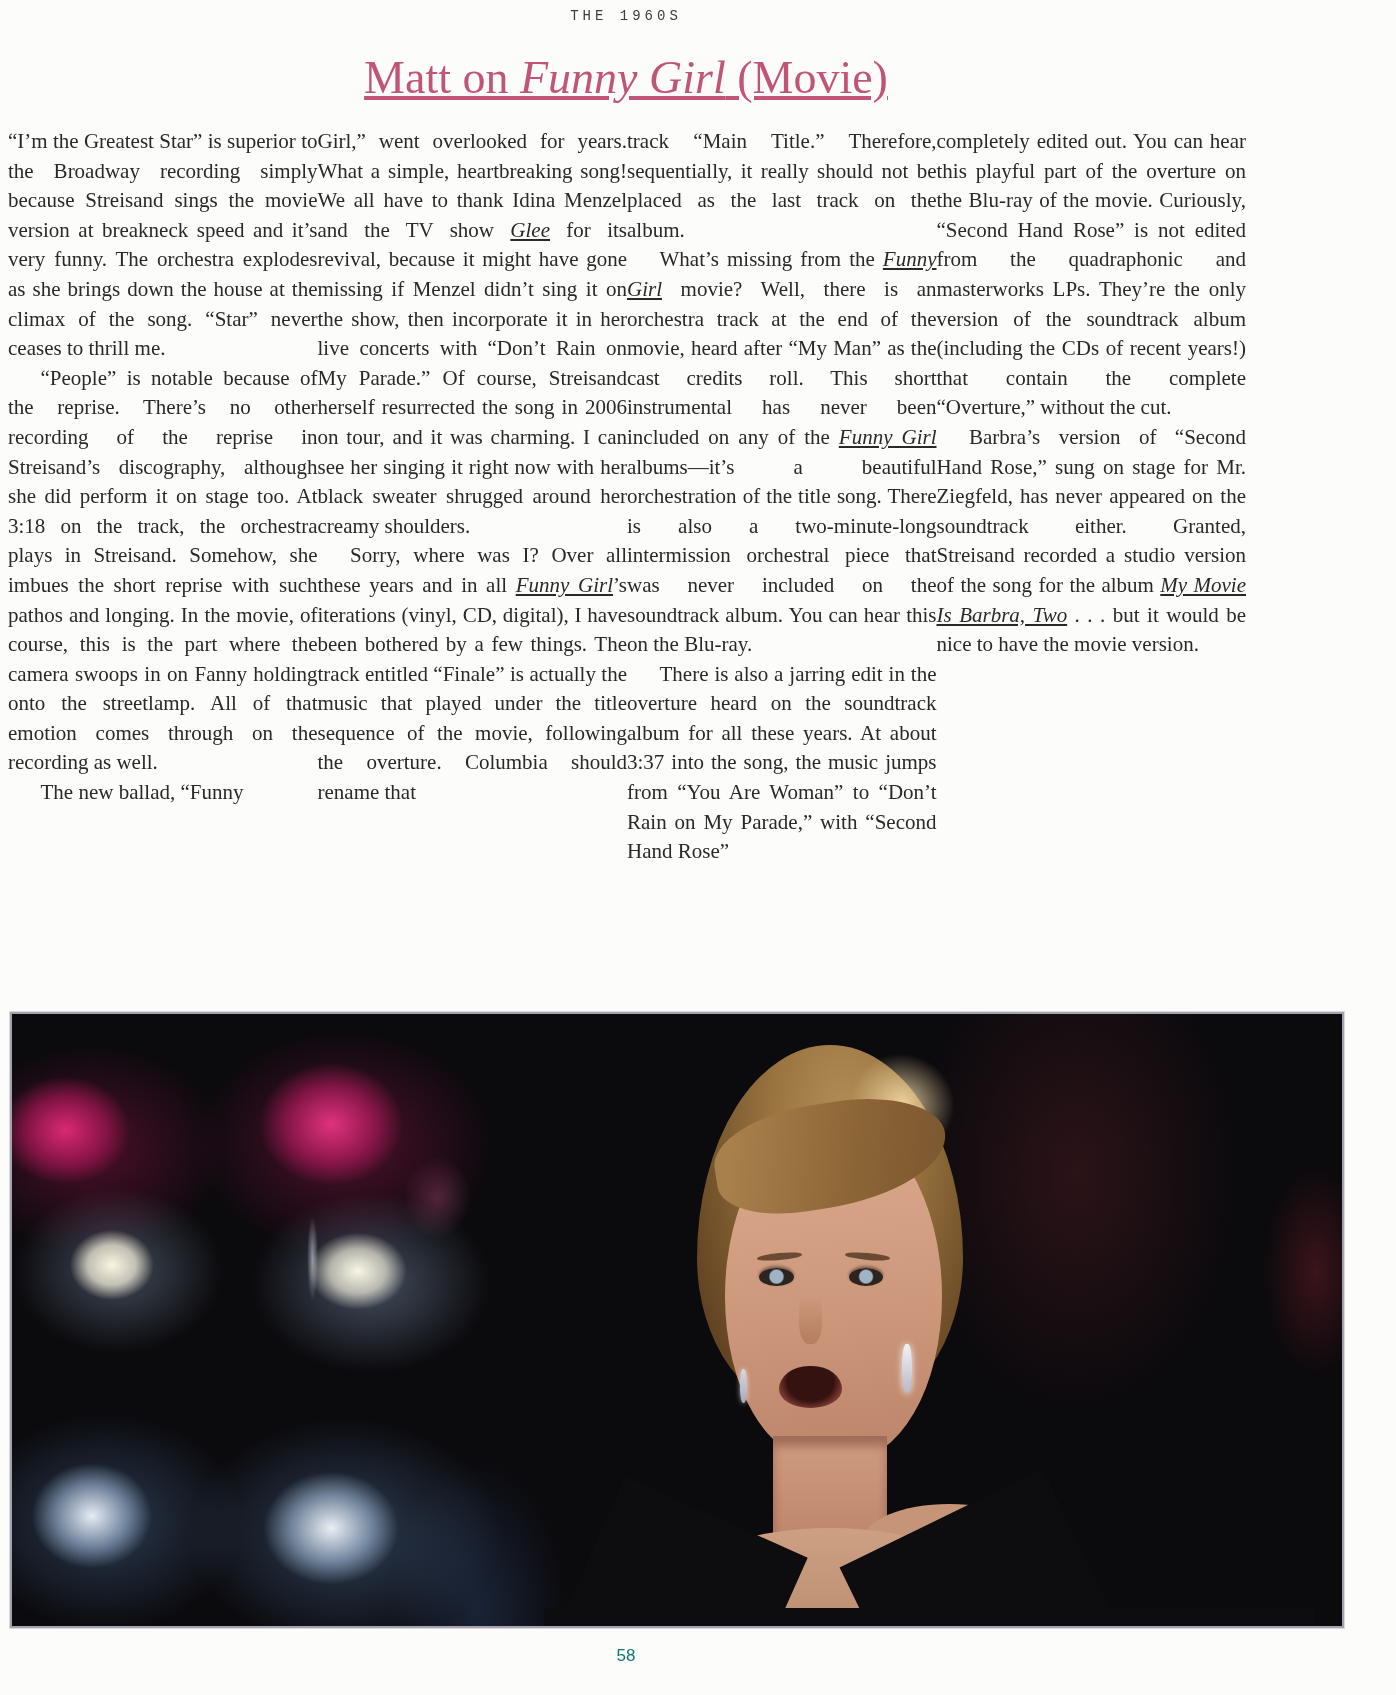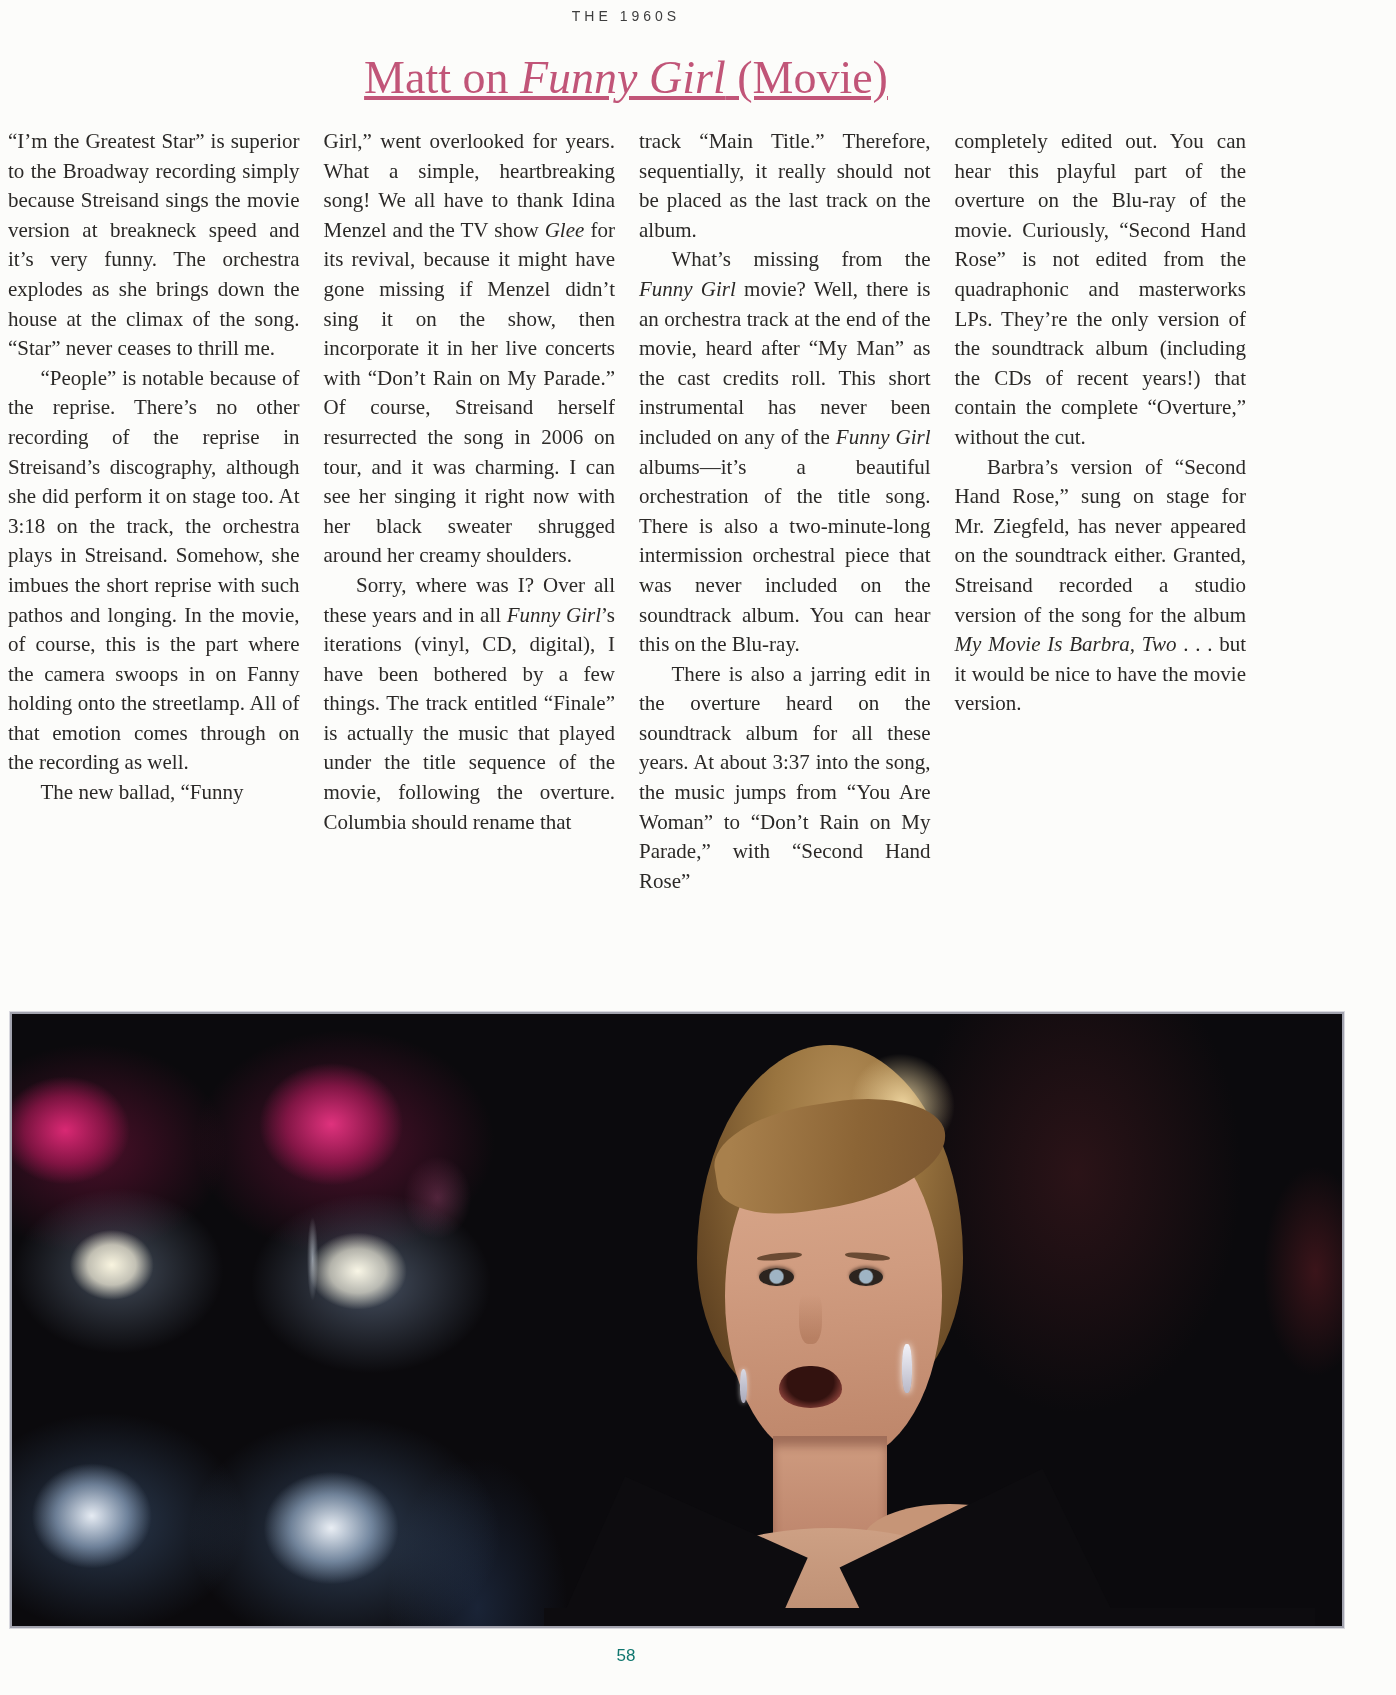--- a/index.html
+++ b/index.html
@@ -5,40 +5,40 @@
   html,body { margin:0; padding:0; }
   .page {
     position:relative; width:1396px; height:1695px;
     background:#fcfcfa; overflow:hidden;
     font-family:"Liberation Serif","DejaVu Serif",serif;
     color:#2b2927;
   }
   .running-head {
     position:absolute; top:8px; left:0; width:1252px;
     text-align:center;
-    font-family:Liberation Sans, sans-serif;
+    font-family:Liberation Mono, monospace;
     font-size:14px; letter-spacing:4px; color:#3d3d3d;
   }
   .article-title {
     position:absolute; top:50px; left:0; width:1252px; margin:0;
     text-align:center; font-weight:normal;
     font-size:46px; color:#c15578; line-height:1.2;text-decoration:underline;
   }
   .article-title .it { font-style:italic; }
   .columns {
     position:absolute; top:127px; left:8px; width:1238px;
-    display:flex; gap:24px;
+    display:flex; 
   }
   .col { flex:1 1 0; min-width:0; }
   .para {
     margin:0; font-size:21px; line-height:29.6px;
     text-align:justify; color:#2b2927;
   }
   .para.indent { text-indent:1.55em; }
-  .para i { font-style:italic; }
+  .para i { font-style:italic;text-decoration:underline; }
 
   
   .photo-frame {
     position:absolute; left:10px; top:1012px; width:1334px; height:616px;
     margin:0; box-sizing:border-box;
     border:2px solid #a2a3ae;
     box-shadow:0 0 0 1px #d9d9df;
     background:#0b0a0d; overflow:hidden;
   }
   .photo {

